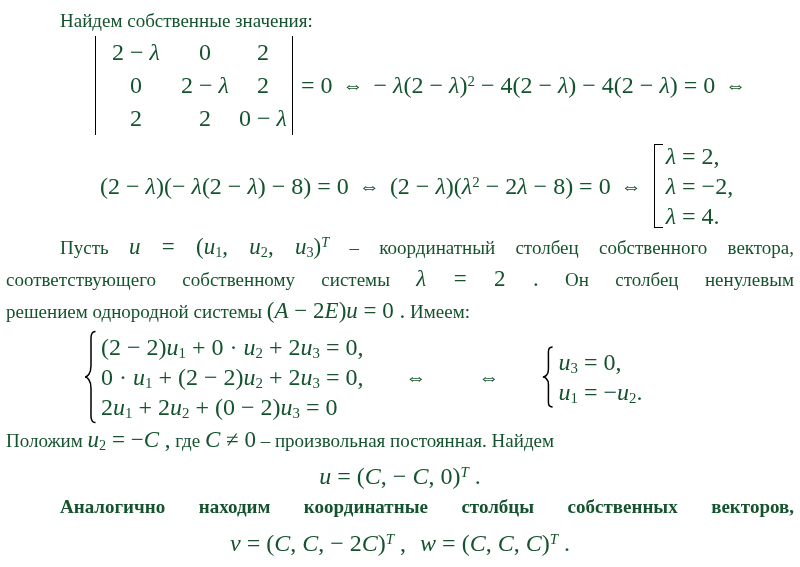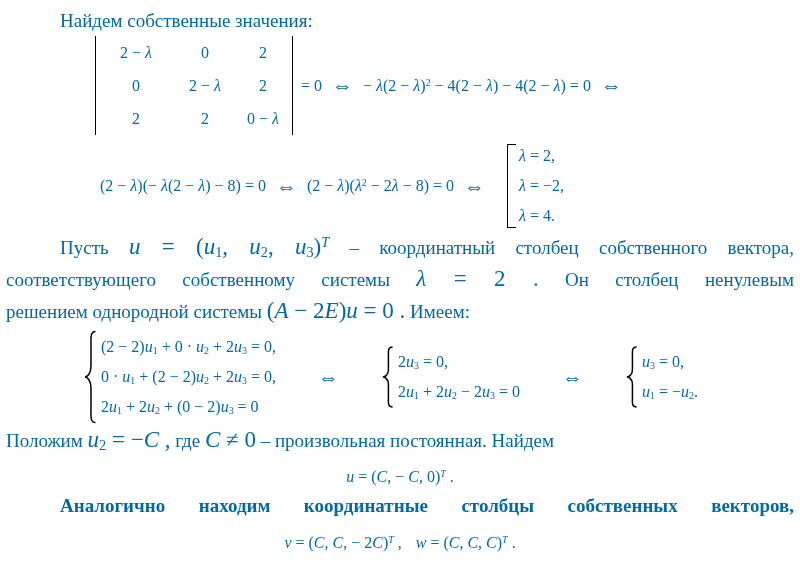--- a/index.html
+++ b/index.html
@@ -1,47 +1,47 @@
 <!DOCTYPE html>
 <html><head>
 <meta charset="utf-8">
 <style>
   html, body { margin: 0; padding: 0; background: #ffffff; }
   .page {
     width: 800px; height: 567px; box-sizing: border-box;
     padding: 8px 6px; overflow: hidden;
-    background: #ffffff; color: #0369a1;
+    background: #ffffff; color: #14532d;
     font-family: "Liberation Serif", "DejaVu Serif", serif;
     font-size: 19px;
   }
   .para { margin: 0; line-height: 30px; }
   .indent { text-indent: 54px; }
   .jline { text-align: justify; text-align-last: justify; }
-  .math { font-size: 16px; white-space: nowrap; }
+  .math { font-size: 24px; white-space: nowrap; }
   .para .math { font-size: 23px; }
   .math i { font-style: italic; }
   sub { font-size: 62%; vertical-align: -0.22em; line-height: 0; }
   sup { font-size: 62%; vertical-align: 0.5em; line-height: 0; }
 
   .intro { line-height: 26px; margin-bottom: 2px; }
 
   .row { display: flex; align-items: center; }
   .iff { font-size: 21px; margin: 0 10px; flex: 0 0 auto; }
 
   .det-row { margin: 2px 0 0 89px; }
   .det {
     border-left: 1.6px solid #000; border-right: 1.6px solid #000;
     padding: 0 7px; display: grid;
     grid-template-columns: 66px 72px 44px; grid-auto-rows: 33px;
     justify-items: center; align-items: center;
   }
   .eqz { margin-left: 8px; }
 
   .factor-row { margin: 6px 0 0 94px; }
-  .sqbr { position: relative; padding-left: 12px; margin-left: 12px; }
+  .sqbr { position: relative; padding-left: 12px; margin-left: 2px; }
   .sqbr::before {
     content: ""; position: absolute; left: 0; top: 3px; bottom: 3px; width: 8px;
     border: 1.6px solid #000; border-right: none;
   }
   .caseline { line-height: 30px; }
 
   .pu { line-height: 31px; }
 
   .sys-row { margin: 3px 0 2px 77px; gap: 32px; }
   .sys { display: flex; align-items: center; }
@@ -111,29 +111,20 @@
       <svg class="brace" width="14" height="94" viewBox="0 0 14 100" preserveAspectRatio="none">
         <path d="M12.5 1.5 C7 1.5 8 9 8 17 L8 38 C8 47 4 50 2 50 C4 50 8 53 8 62 L8 83 C8 91 7 98.5 12.5 98.5" fill="none" stroke="#000" stroke-width="1.5" vector-effect="non-scaling-stroke"></path>
       </svg>
       <div class="syslines">
         <span class="math">(2 − 2)<i>u</i><sub>1</sub> + 0 · <i>u</i><sub>2</sub> + 2<i>u</i><sub>3</sub> = 0,</span>
         <span class="math">0 · <i>u</i><sub>1</sub> + (2 − 2)<i>u</i><sub>2</sub> + 2<i>u</i><sub>3</sub> = 0,</span>
         <span class="math">2<i>u</i><sub>1</sub> + 2<i>u</i><sub>2</sub> + (0 − 2)<i>u</i><sub>3</sub> = 0</span>
       </div>
     </div>
     <span class="iff">⇔</span>
-    <div class="sys">
-      <svg class="brace" width="13" height="62" viewBox="0 0 14 100" preserveAspectRatio="none">
-        <path d="M12.5 1.5 C7 1.5 8 9 8 17 L8 38 C8 47 4 50 2 50 C4 50 8 53 8 62 L8 83 C8 91 7 98.5 12.5 98.5" fill="none" stroke="#000" stroke-width="1.5" vector-effect="non-scaling-stroke"></path>
-      </svg>
-      <div class="syslines">
-        <span class="math">2<i>u</i><sub>3</sub> = 0,</span>
-        <span class="math">2<i>u</i><sub>1</sub> + 2<i>u</i><sub>2</sub> − 2<i>u</i><sub>3</sub> = 0</span>
-      </div>
-    </div>
     <span class="iff">⇔</span>
     <div class="sys">
       <svg class="brace" width="13" height="62" viewBox="0 0 14 100" preserveAspectRatio="none">
         <path d="M12.5 1.5 C7 1.5 8 9 8 17 L8 38 C8 47 4 50 2 50 C4 50 8 53 8 62 L8 83 C8 91 7 98.5 12.5 98.5" fill="none" stroke="#000" stroke-width="1.5" vector-effect="non-scaling-stroke"></path>
       </svg>
       <div class="syslines">
         <span class="math"><i>u</i><sub>3</sub> = 0,</span>
         <span class="math"><i>u</i><sub>1</sub> = −<i>u</i><sub>2</sub>.</span>
       </div>
     </div>

